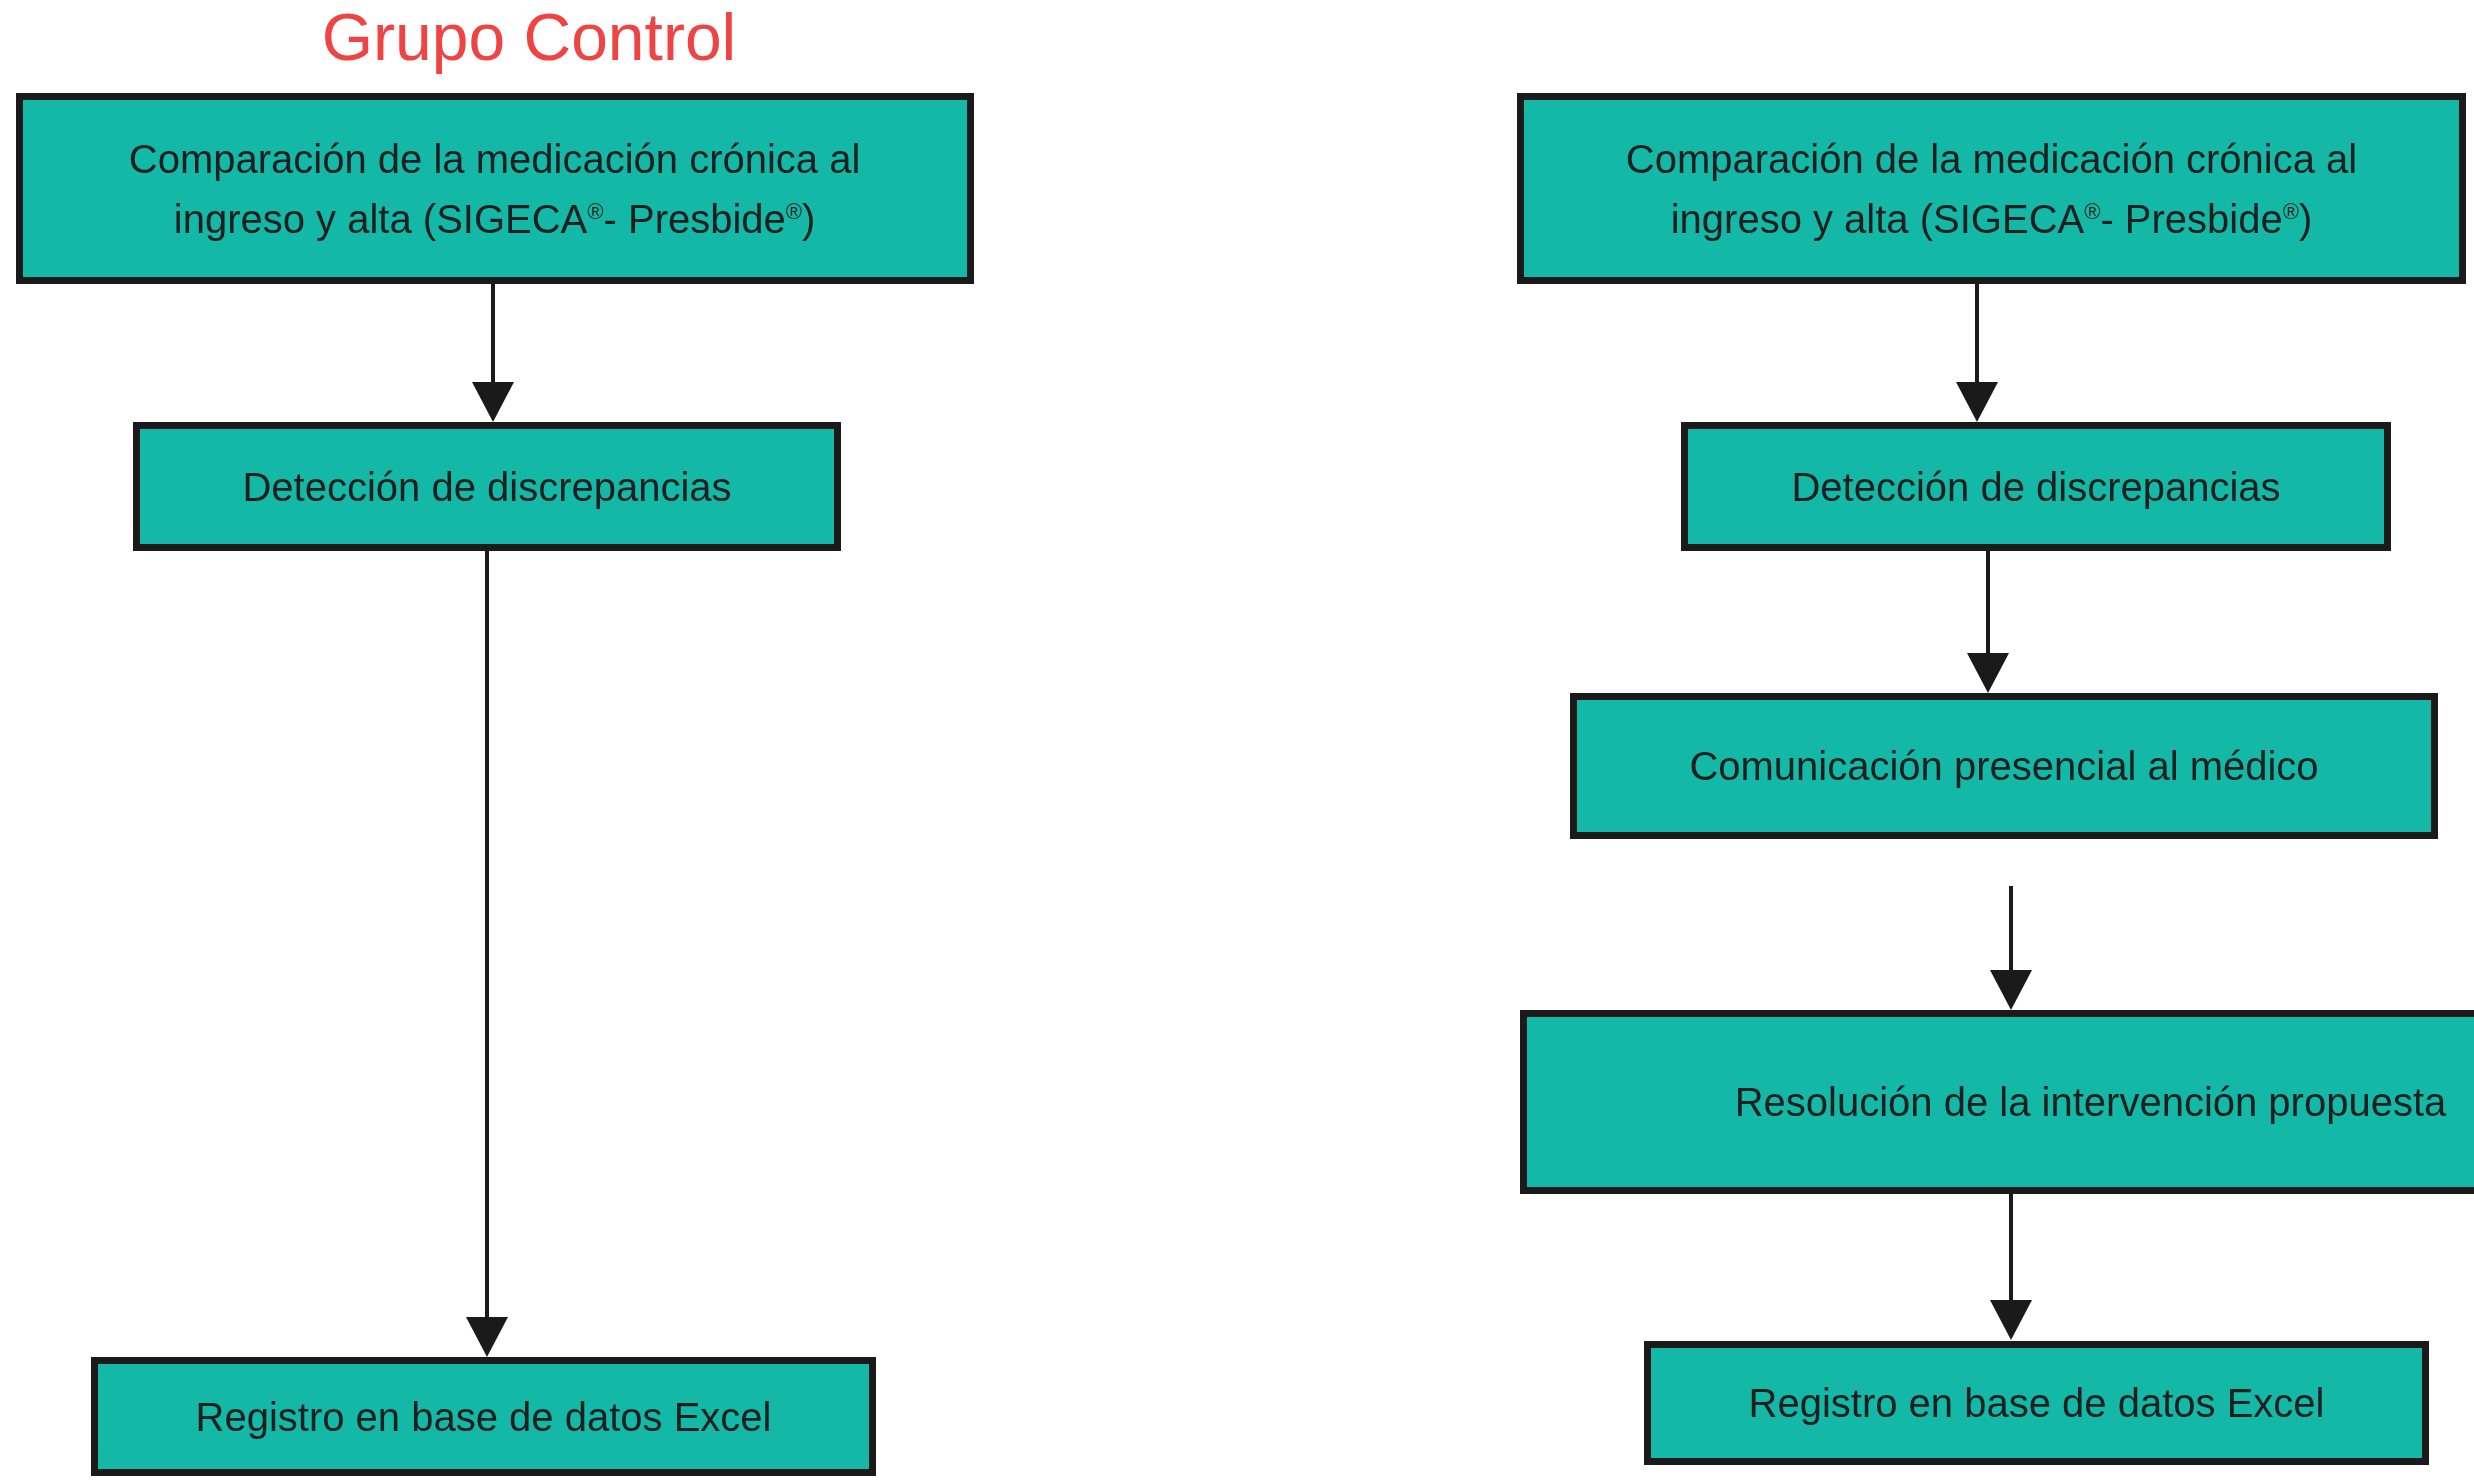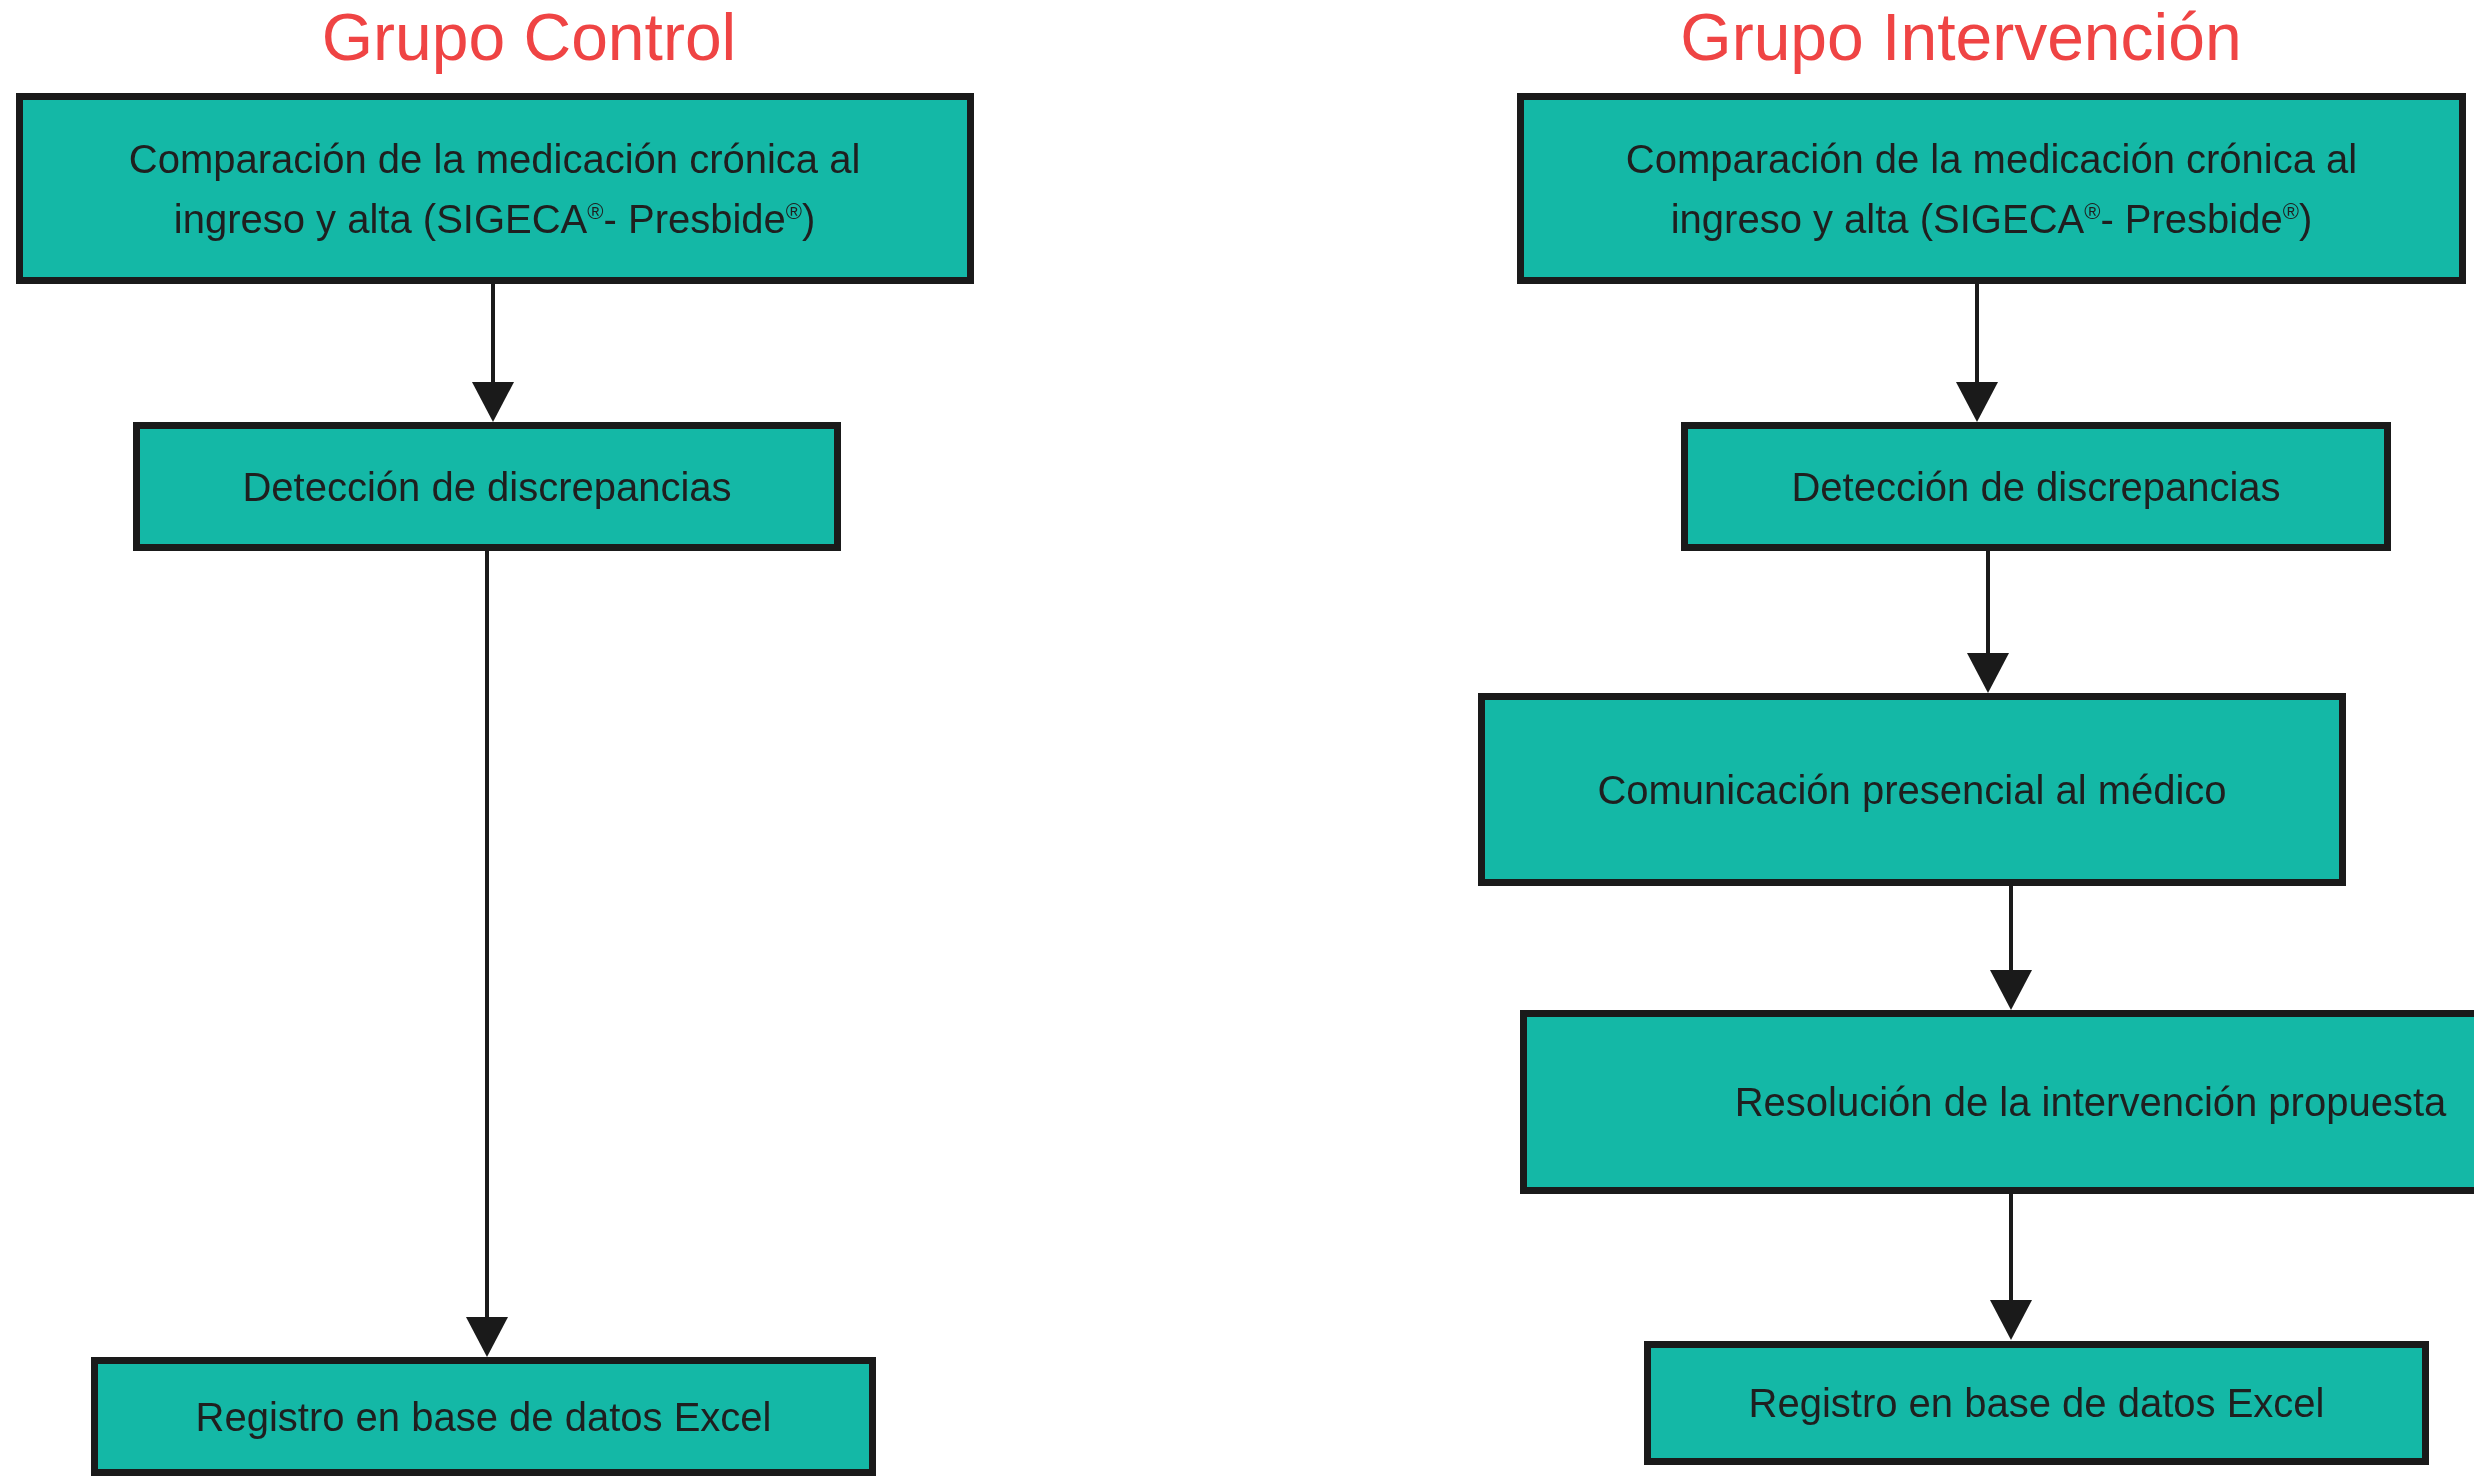--- a/index.html
+++ b/index.html
@@ -51,21 +51,20 @@
     border-top: 40px solid #1a1a1a;
   }
 </style>
 </head>
 <body>
 
 <div class="canvas">
 
   <div class="col-title" style="left:70px; top:0px; width:918px;">Grupo Control</div>
 
-  <div class="col-title" style="left:1502px; top:0px; width:918px;">Grupo Intervención</div>
 
   <div class="node" style="left:15.6px; top:93px; width:958px; height:191px;">
     <span class="line">Comparación de la medicación crónica al</span>
     <span class="line">ingreso y alta (SIGECA<sup>®</sup>- Presbide<sup>®</sup>)</span>
   </div>
 
   <div class="connector" style="left:491px; top:284px; height:98px;"></div>
   <div class="arrowhead" style="left:472px; top:382px;"></div>
 
   <div class="node" style="left:133px; top:422px; width:708px; height:129px;">
@@ -87,21 +86,21 @@
   <div class="connector" style="left:1975px; top:284px; height:98px;"></div>
   <div class="arrowhead" style="left:1956px; top:382px;"></div>
 
   <div class="node" style="left:1681px; top:422px; width:710px; height:129px;">
     <span class="line">Detección de discrepancias</span>
   </div>
 
   <div class="connector" style="left:1986px; top:551px; height:102px;"></div>
   <div class="arrowhead" style="left:1967px; top:653px;"></div>
 
-  <div class="node" style="left:1478px; top:693px; width:868px; height:193px;">
+  <div class="node" style="left:1570px; top:693px; width:868px; height:146px;">
     <span class="line">Comunicación presencial al médico</span>
   </div>
 
   <div class="connector" style="left:2009px; top:886px; height:84px;"></div>
   <div class="arrowhead" style="left:1990px; top:970px;"></div>
 
   <div class="node" style="left:1520px; top:1010px; width:1141px; height:184px;">
     <span class="line">Resolución de la intervención propuesta</span>
   </div>
 

